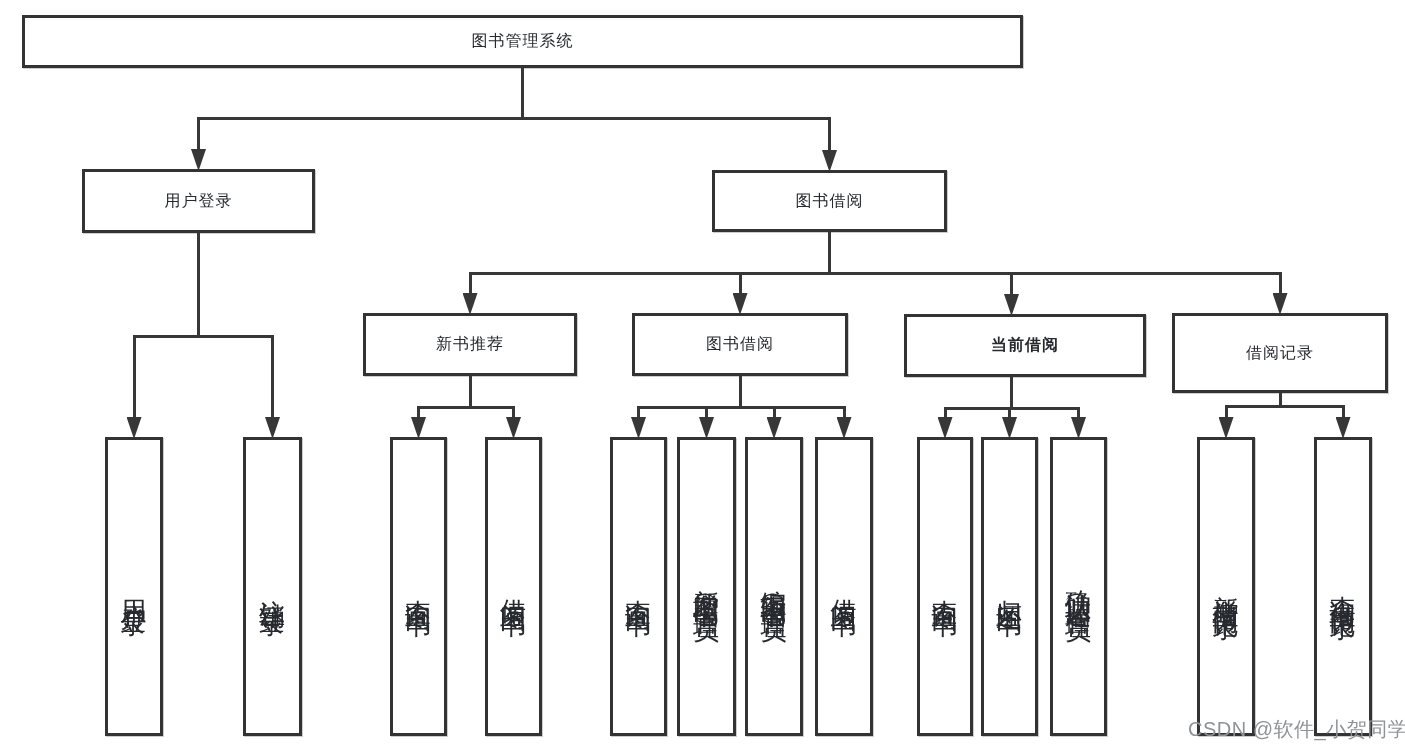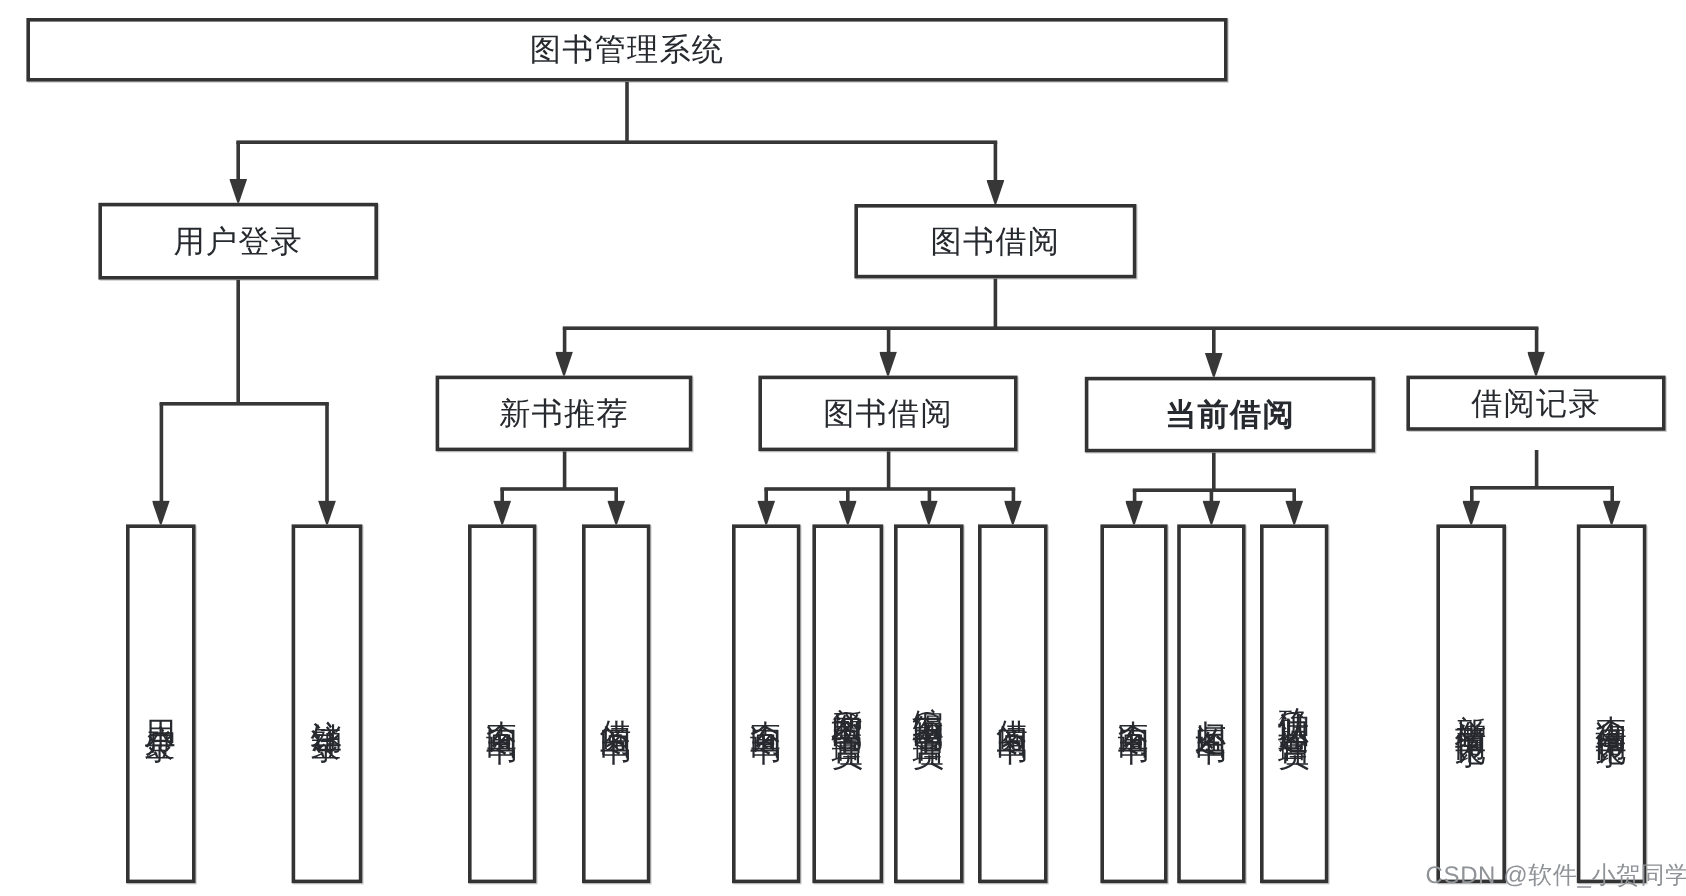--- a/index.html
+++ b/index.html
@@ -22,21 +22,21 @@
     background: #ffffff;
     border: 3px solid #333333;
     box-sizing: border-box;
     display: flex;
     align-items: center;
     justify-content: center;
     box-shadow: 1px 1px 0 rgba(60,60,60,0.25);
     z-index: 2;
   }
   .node.h .lbl {
-    font-size: 26px;
+    font-size: 16px;
     letter-spacing: 1px;
     color: #26292e;
     white-space: nowrap;
   }
   .node.v .lbl {
     writing-mode: vertical-rl;
     text-orientation: mixed;
     font-size: 26px;
     letter-spacing: 4px;
     color: #26292e;
@@ -82,21 +82,21 @@
     </div>
     <div class="node h" style="left: 363px; top: 313px; width: 214px; height: 63px; border-color: rgb(51, 51, 51); background: rgb(255, 255, 255);">
       <span class="lbl" style="color: rgb(38, 41, 46);">新书推荐</span>
     </div>
     <div class="node h" style="left: 632px; top: 313px; width: 216px; height: 63px; border-color: rgb(51, 51, 51); background: rgb(255, 255, 255);">
       <span class="lbl" style="color: rgb(38, 41, 46);">图书借阅</span>
     </div>
     <div class="node h" style="left: 904px; top: 314px; width: 242px; height: 63px; border-color: rgb(51, 51, 51); background: rgb(255, 255, 255); font-weight: bold;">
       <span class="lbl" style="color: rgb(38, 41, 46);">当前借阅</span>
     </div>
-    <div class="node h" style="left: 1172px; top: 313px; width: 216px; height: 46px; border-color: rgb(51, 51, 51); background: rgb(255, 255, 255);">
+    <div class="node h" style="left: 1172px; top: 313px; width: 216px; height: 80px; border-color: rgb(51, 51, 51); background: rgb(255, 255, 255);">
       <span class="lbl" style="color: rgb(38, 41, 46);">借阅记录</span>
     </div>
     <div class="node v" style="left: 105px; top: 437px; width: 58px; height: 299px; border-color: rgb(51, 51, 51); background: rgb(255, 255, 255);">
       <span class="lbl" style="color: rgb(38, 41, 46);">用户登录</span>
     </div>
     <div class="node v" style="left: 243px; top: 437px; width: 59px; height: 299px; border-color: rgb(51, 51, 51); background: rgb(255, 255, 255);">
       <span class="lbl" style="color: rgb(38, 41, 46);">注销登录</span>
     </div>
     <div class="node v" style="left: 390px; top: 437px; width: 57px; height: 299px; border-color: rgb(51, 51, 51); background: rgb(255, 255, 255);">
       <span class="lbl" style="color: rgb(38, 41, 46);">查询图书</span>

